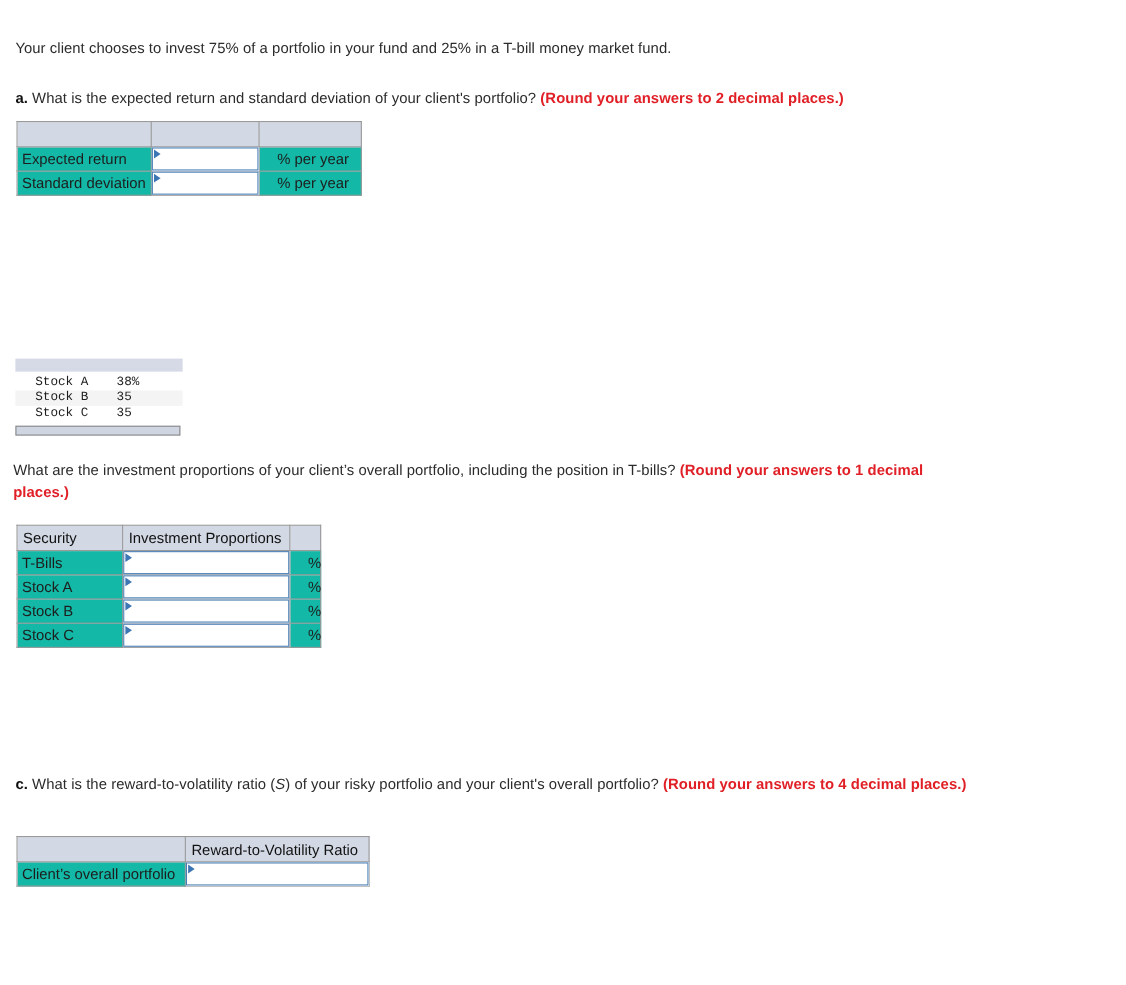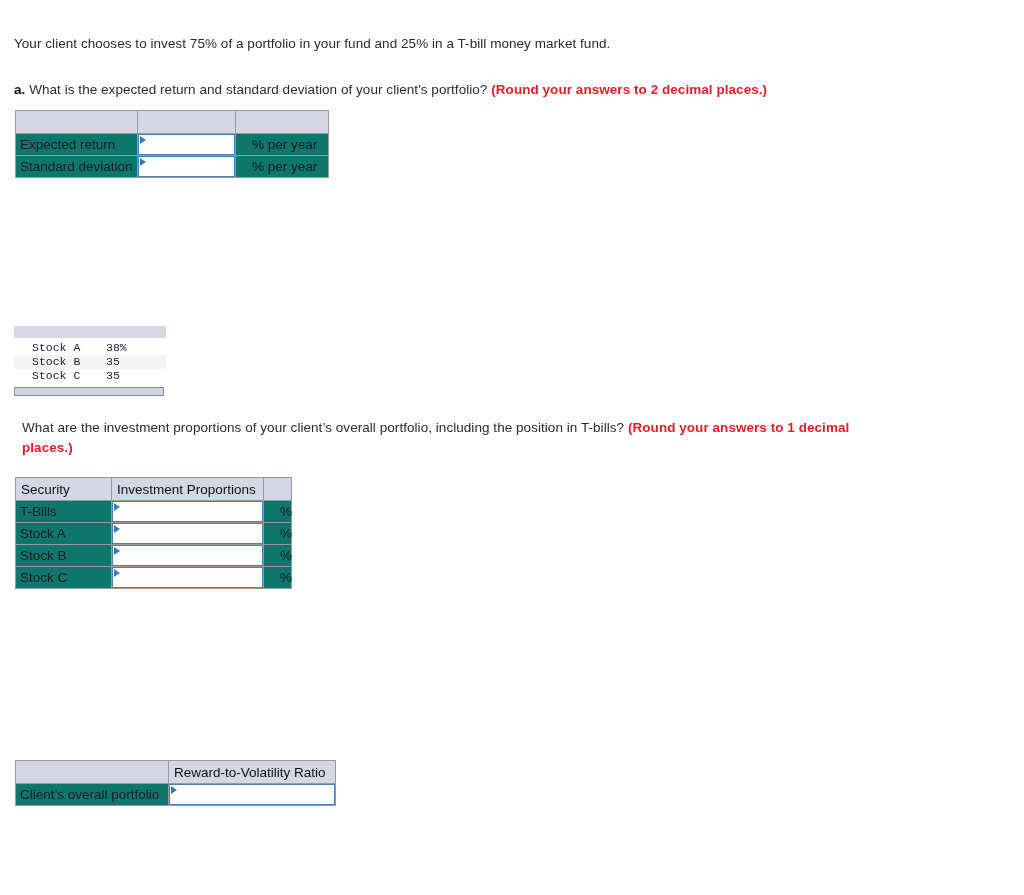--- a/index.html
+++ b/index.html
@@ -30,37 +30,37 @@
     color: #2b2b2b;
     letter-spacing: 0.05px;
   }
   .prose .lbl { font-weight: bold; color: #111; }
   .prose .red { color: #e01f26; font-weight: bold; }
   .prose .ital { font-style: italic; }
 
   #intro-text { left: 14px; top: 14px; width: 900px; }
   #question-a { left: 14px; top: 68px; width: 880px; margin-top: 12px; }
   #question-b { left: 14px; top: 292px; width: 700px; }
-  #question-b2 { left: 22px; top: 418px; width: 860px; }
+  #question-b2 { left: 12px; top: 418px; width: 860px; }
   #question-c { left: 14px; top: 703px; width: 890px; }
 
   
   .ans-table {
     position: absolute;
     border-collapse: collapse;
     table-layout: fixed;
     font-size: 13px;
     background: #fff;
   }
   .ans-table td, .ans-table th {
     border: 1px solid #9a9a9a;
     padding: 0;
     height: 21px;
     vertical-align: middle;
-    background: #0f766e;
+    background: #14b8a6;
     font-weight: normal;
     text-align: left;
   }
   .ans-table th.hd, .ans-table td.hd {
     background: #d2d8e4;
     height: 22px;
   }
   .ans-table th.hd-txt {
     background: #d2d8e4;
     font-weight: normal;
@@ -296,20 +296,25 @@
           <span class="inputwrap">
             <span class="corner-mark"></span>
             <input class="inputbox" type="text" value="" style="">
           </span>
         </td>
         <td class="unit-cell">%</td>
       </tr>
     </tbody>
   </table>
 
+  <div class="prose" id="question-c">
+    <span class="lbl">c.</span>
+    <span>What is the reward-to-volatility ratio (</span><span class="ital">S</span><span>) of your risky portfolio and your client's overall portfolio?</span>
+    <span class="red">(Round your answers to 4 decimal places.)</span>
+  </div>
 
   <table class="ans-table" id="table-c">
     <colgroup>
         <col class="c1">
         <col class="c2">
       </colgroup>
     <tbody>
       <tr>
         <th class="hd"></th>
         <th class="hd-txt">Reward-to-Volatility Ratio</th>

